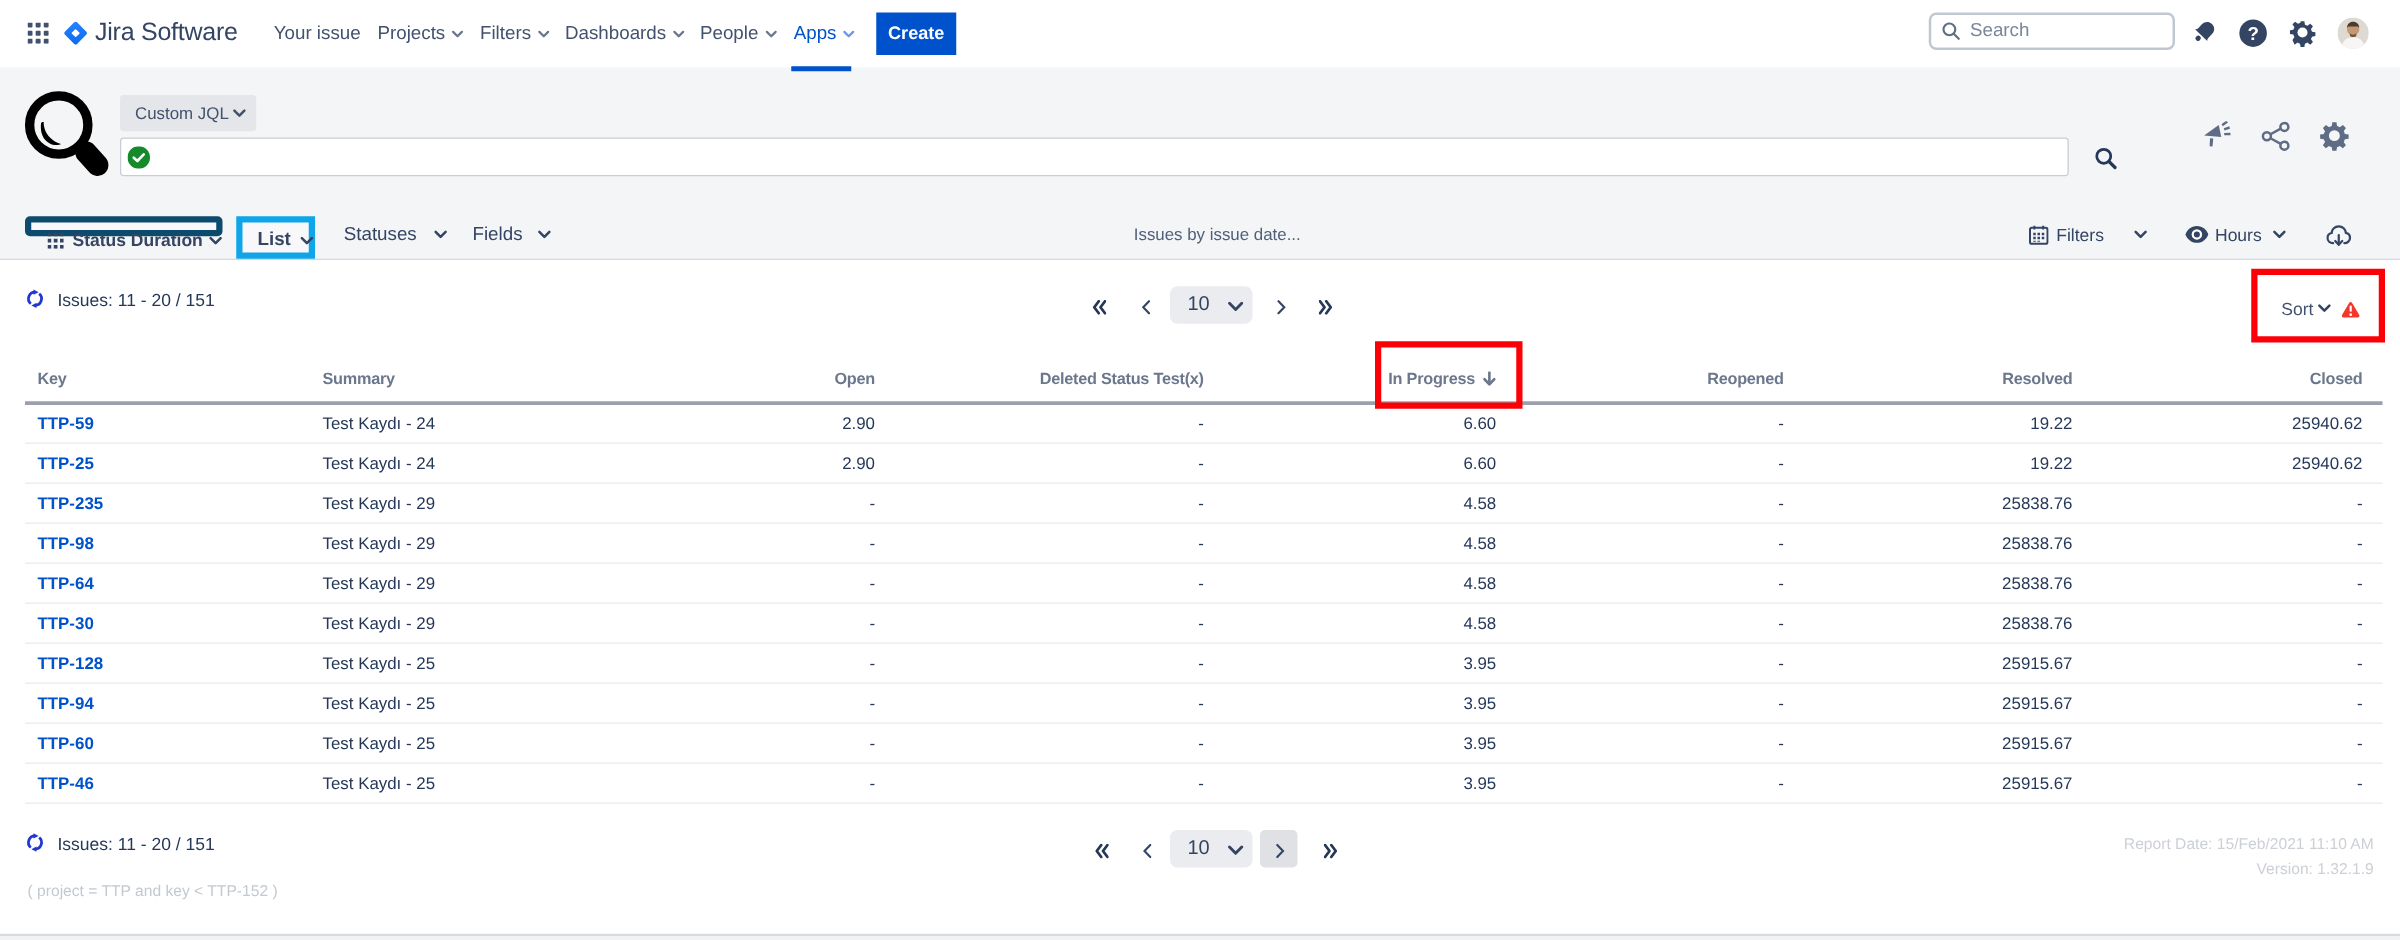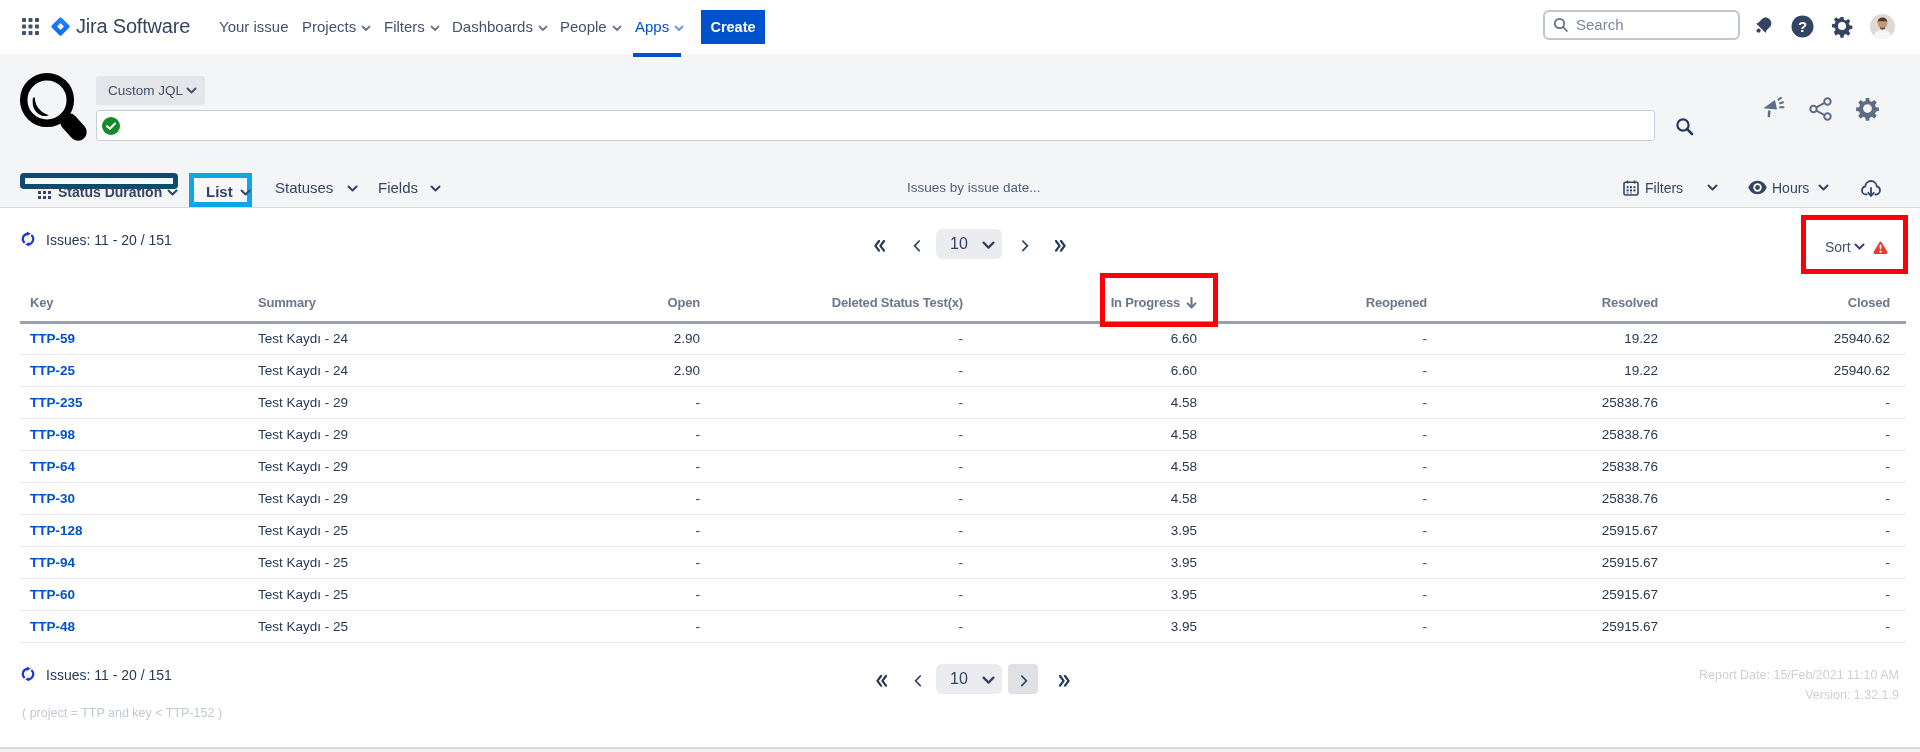--- a/index.html
+++ b/index.html
@@ -388,21 +388,21 @@
     <div class="row-line" style="top:578px"></div>
     <div class="cell key" style="left:30px;top:579px">TTP-60</div>
     <div class="cell" style="left:258px;top:579px">Test Kaydı - 25</div>
     <div class="cell r" style="left:550px;top:579px;width:150px">-</div>
     <div class="cell r" style="left:763px;top:579px;width:200px">-</div>
     <div class="cell r" style="left:1047px;top:579px;width:150px">3.95</div>
     <div class="cell r" style="left:1277px;top:579px;width:150px">-</div>
     <div class="cell r" style="left:1508px;top:579px;width:150px">25915.67</div>
     <div class="cell r" style="left:1740px;top:579px;width:150px">-</div>
     <div class="row-line" style="top:610px"></div>
-    <div class="cell key" style="left:30px;top:611px">TTP-48</div>
+    <div class="cell key" style="left:30px;top:611px">TTP-46</div>
     <div class="cell" style="left:258px;top:611px">Test Kaydı - 25</div>
     <div class="cell r" style="left:550px;top:611px;width:150px">-</div>
     <div class="cell r" style="left:763px;top:611px;width:200px">-</div>
     <div class="cell r" style="left:1047px;top:611px;width:150px">3.95</div>
     <div class="cell r" style="left:1277px;top:611px;width:150px">-</div>
     <div class="cell r" style="left:1508px;top:611px;width:150px">25915.67</div>
     <div class="cell r" style="left:1740px;top:611px;width:150px">-</div>
     <div class="row-line" style="top:642px"></div>
     </div>
   </div>

